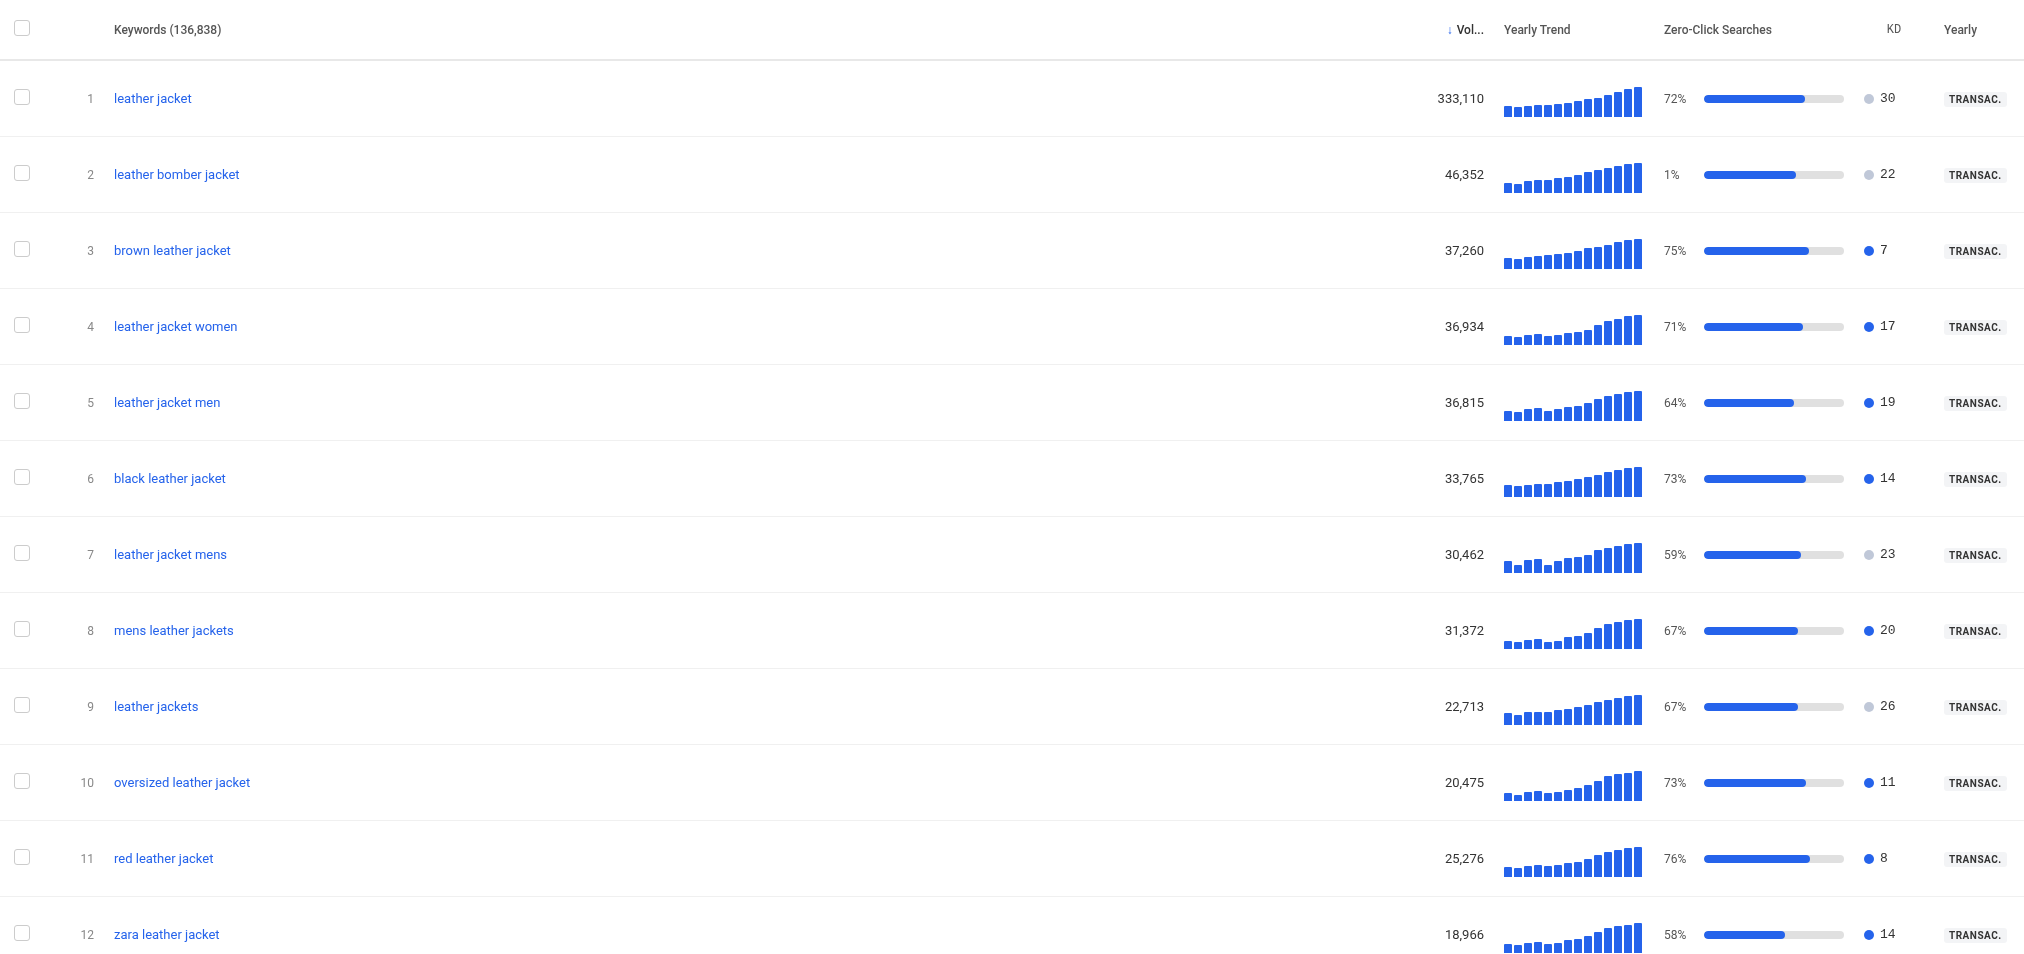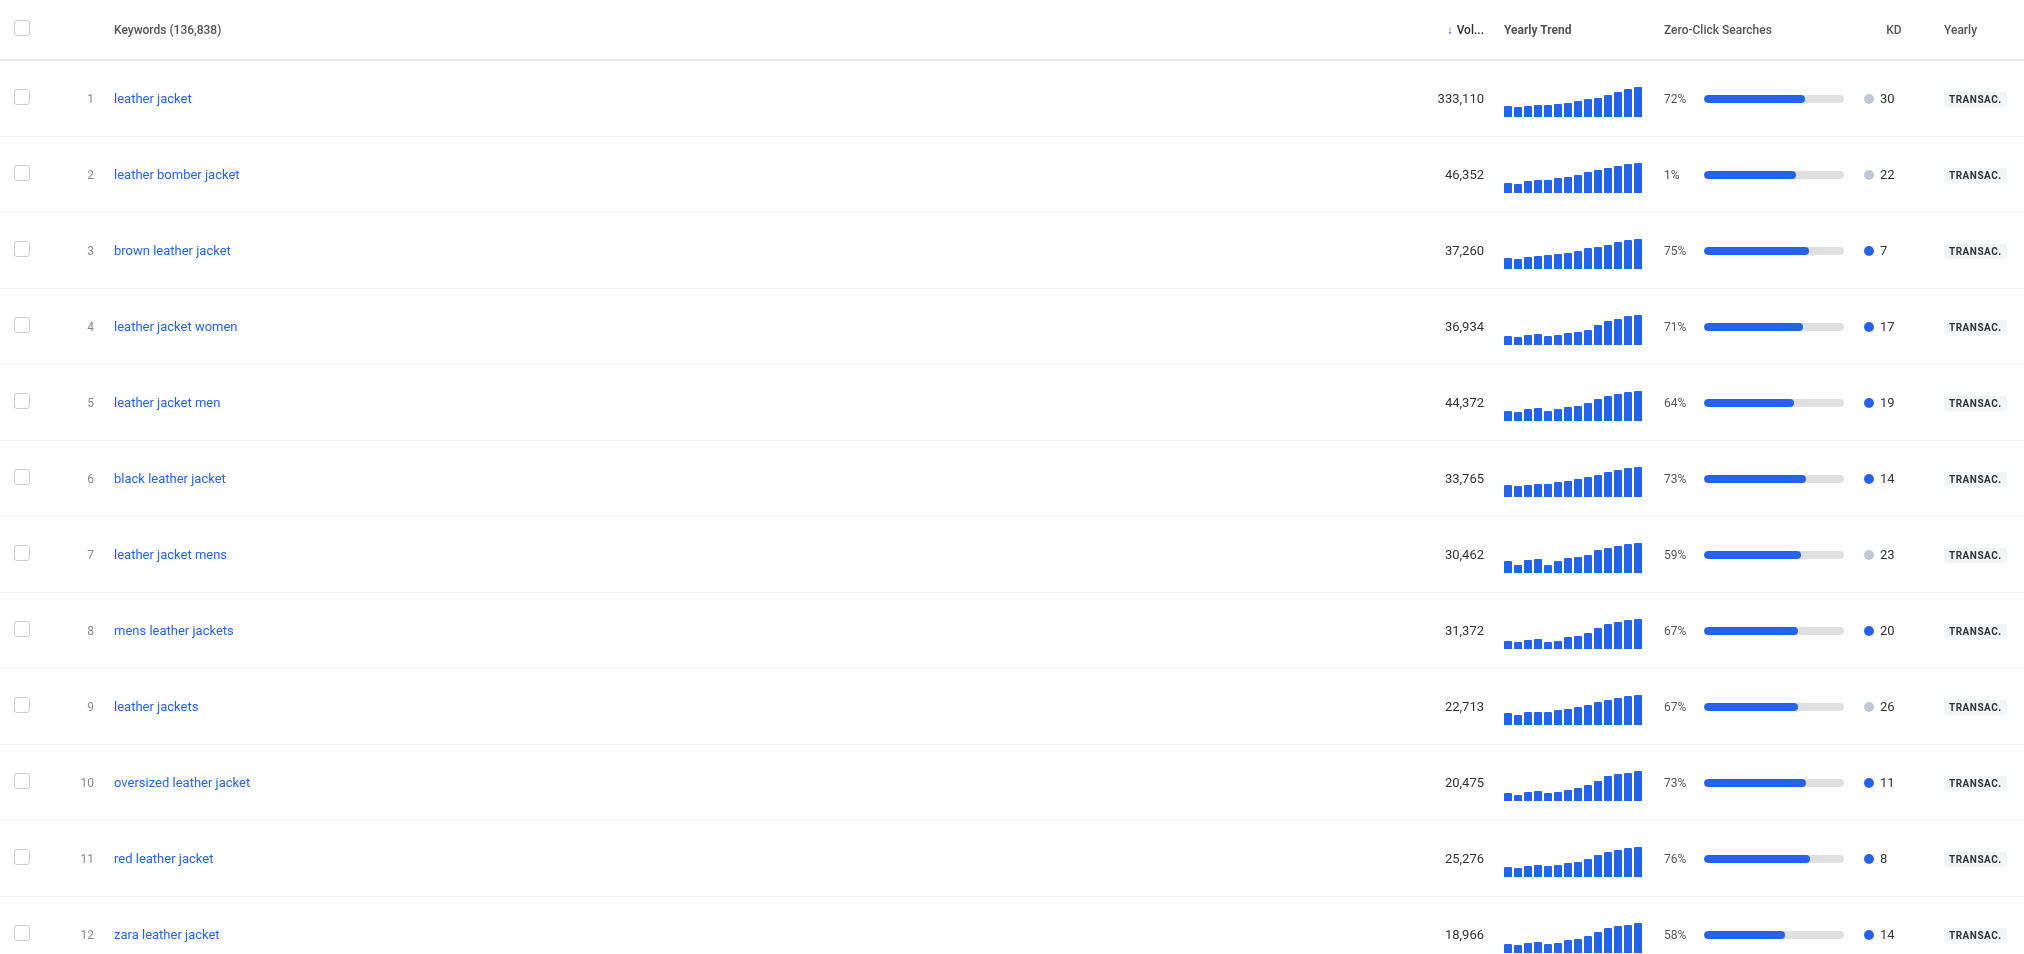--- a/index.html
+++ b/index.html
@@ -14,23 +14,23 @@
     
     tbody tr { border-bottom: 1px solid #f0f0f0; }
     tbody td { padding: 0; vertical-align: middle; }
     
     .cell-pad { padding: 8px 10px; }
     
     .col-checkbox { width: 44px; text-align: center; }
     .col-num { width: 60px; text-align: right; color: #888; font-size: 12px; }
     .col-keyword { min-width: 300px; }
     .col-vol { width: 100px; text-align: right; color: #333; }
-    .col-trend { width: 160px; font-weight: bold; }
+    .col-trend { width: 160px; }
     .col-zerocl { width: 200px; }
-    .col-kd { width: 80px; text-align: center; }
+    .col-kd { width: 80px; text-align: center; font-family: Liberation Mono, monospace; }
     .col-intent { width: 90px; }
     
     .checkbox { width: 16px; height: 16px; border: 1px solid #ccc; border-radius: 3px; display: inline-block; cursor: pointer; }
     
     .keyword-link { color: #2563eb; text-decoration: none; font-size: 13px; }
     
     .vol-num { font-size: 13px; color: #333; }
     
     
     .trend-bars { display: flex; align-items: flex-end; gap: 2px; height: 36px; }
@@ -297,21 +297,21 @@
     <td class="col-checkbox cell-pad">
       <span class="checkbox"></span>
     </td>
     <td class="col-num cell-pad">
       <span>5</span>
     </td>
     <td class="col-keyword cell-pad">
       <a class="keyword-link" href="#">leather jacket men</a>
     </td>
     <td class="col-vol cell-pad">
-      <span class="vol-num">44,372</span>
+      <span class="vol-num">36,815</span>
     </td>
     <td class="col-trend">
       <div class="trend-cell-inner">
         <div class="trend-bars">
           <div class="trend-bar" style="height:10px;"></div>
                 <div class="trend-bar" style="height:9px;"></div>
                 <div class="trend-bar" style="height:12px;"></div>
                 <div class="trend-bar" style="height:13px;"></div>
                 <div class="trend-bar" style="height:10px;"></div>
                 <div class="trend-bar" style="height:12px;"></div>

